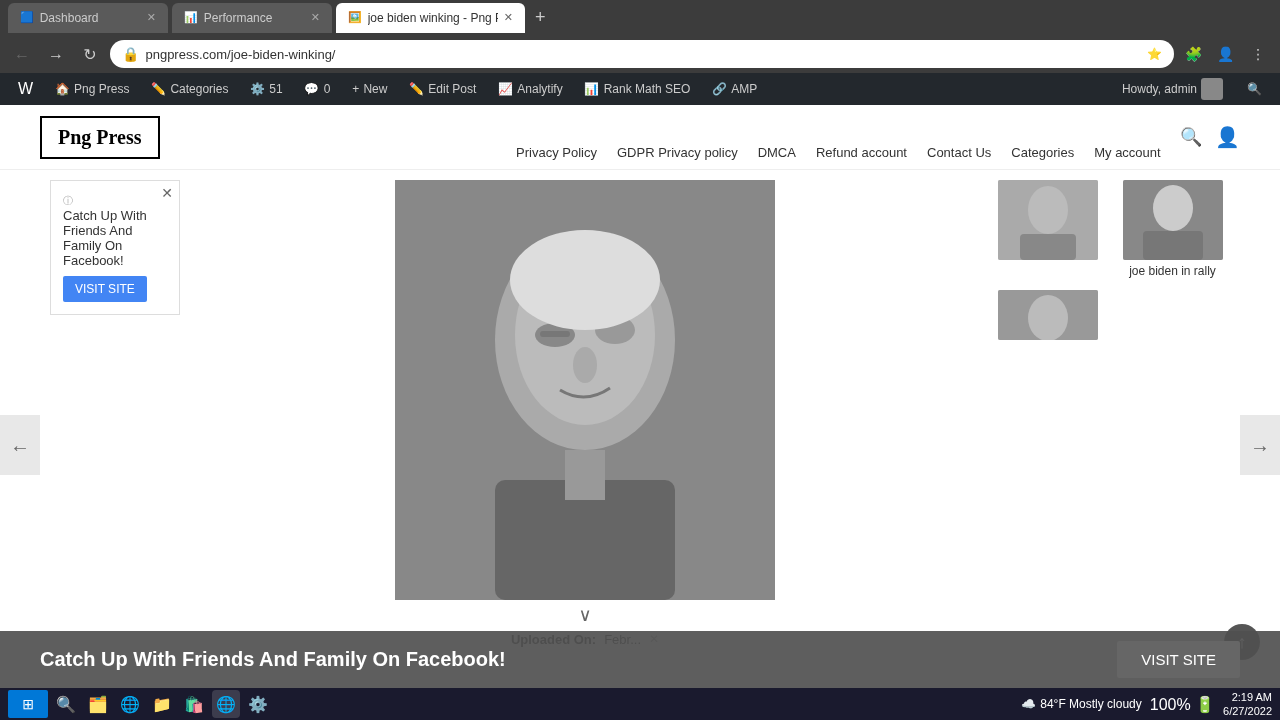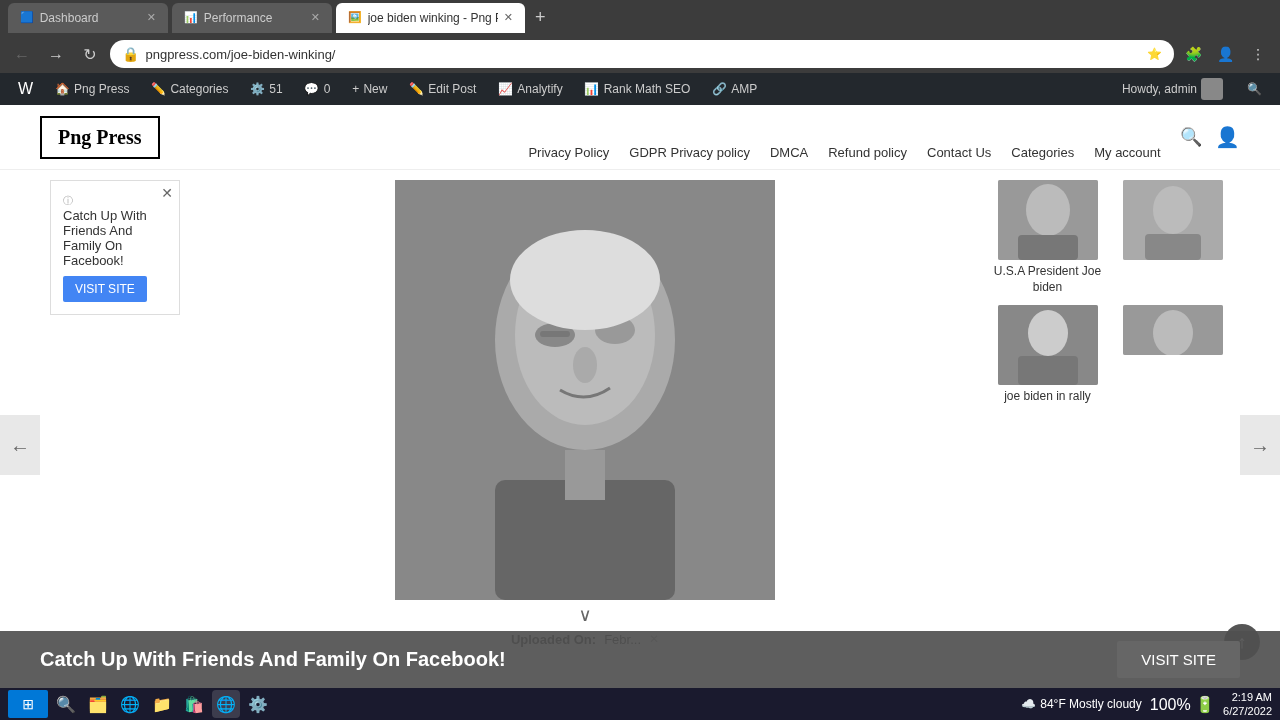--- a/index.html
+++ b/index.html
@@ -176,21 +176,21 @@
     <div class="wp-admin-item">🔍</div>
   </div>
 </div>
 
 <div class="site-header">
   <div class="site-logo">Png Press</div>
   <nav class="site-nav">
     <a href="#">Privacy Policy</a>
     <a href="#">GDPR Privacy policy</a>
     <a href="#">DMCA</a>
-    <a href="#">Refund policy</a>
+    <a href="#">Refund account</a>
     <a href="#">Contact Us</a>
     <a href="#">Categories</a>
     <a href="#">My account</a>
   </nav>
   <div class="site-header-icons">
     <span class="header-icon">🔍</span>
     <span class="header-icon" style="font-size:20px;">👤</span>
   </div>
 </div>
 
@@ -240,30 +240,20 @@
       <div class="uploaded-info" style="margin-top: 6px;">
         <span class="uploaded-label">Uploaded On:</span>
         <span>Febr...</span>
         <span style="color:#aaa; font-size:12px; cursor:pointer;">✕</span>
       </div>
     </div>
 
     <div class="sidebar-right">
       <div class="related-grid">
 
-        <div class="related-item">
-          <div class="related-thumb">
-            <svg width="100" height="80" viewBox="0 0 100 80" xmlns="http://www.w3.org/2000/svg">
-              <rect width="100" height="80" fill="#999"></rect>
-              <ellipse cx="50" cy="30" rx="22" ry="26" fill="#bbb"></ellipse>
-              <rect x="20" y="55" width="60" height="25" fill="#777" rx="4"></rect>
-            </svg>
-          </div>
-          <span class="related-label">U.S.A President Joe biden</span>
-        </div>
 
 
 
 
         <div class="related-item">
           <div class="related-thumb">
             <svg width="100" height="80" viewBox="0 0 100 80" xmlns="http://www.w3.org/2000/svg">
               <rect width="100" height="80" fill="#aaa"></rect>
               <ellipse cx="50" cy="30" rx="20" ry="24" fill="#bbb"></ellipse>
               <rect x="22" y="54" width="56" height="26" fill="#888" rx="4"></rect>

